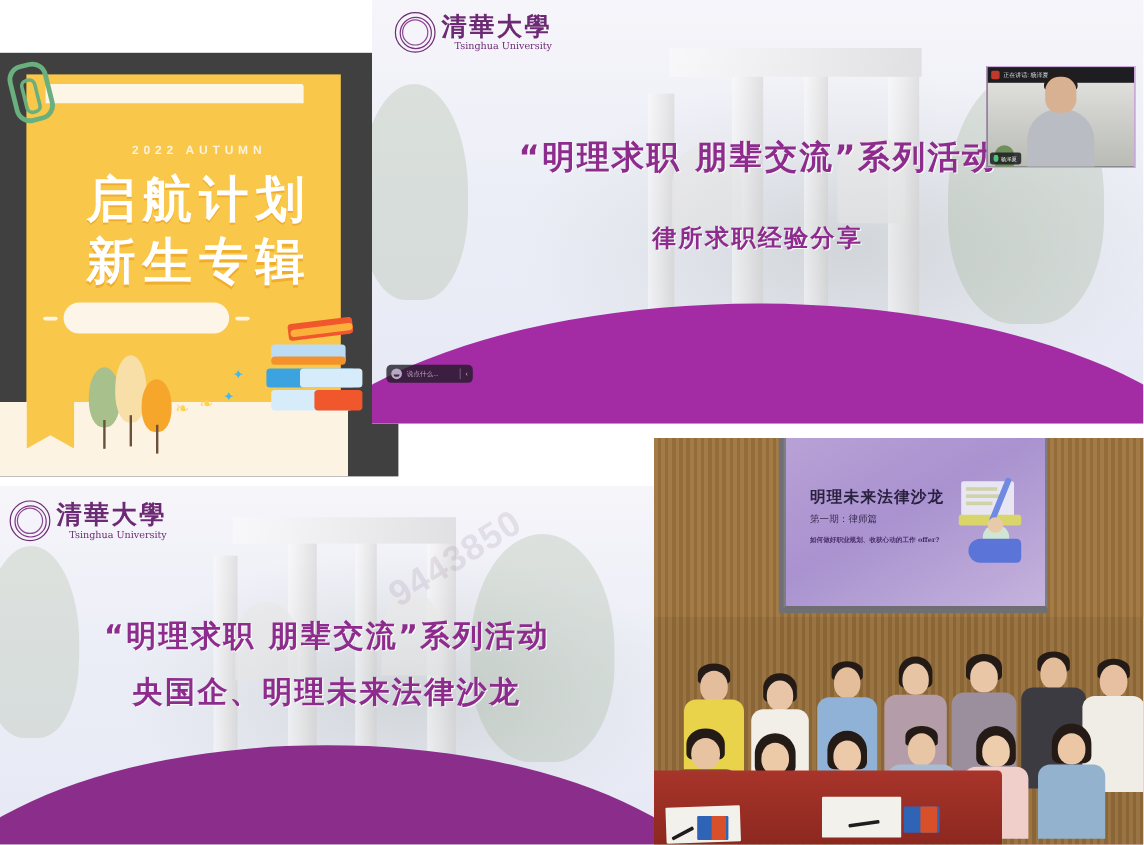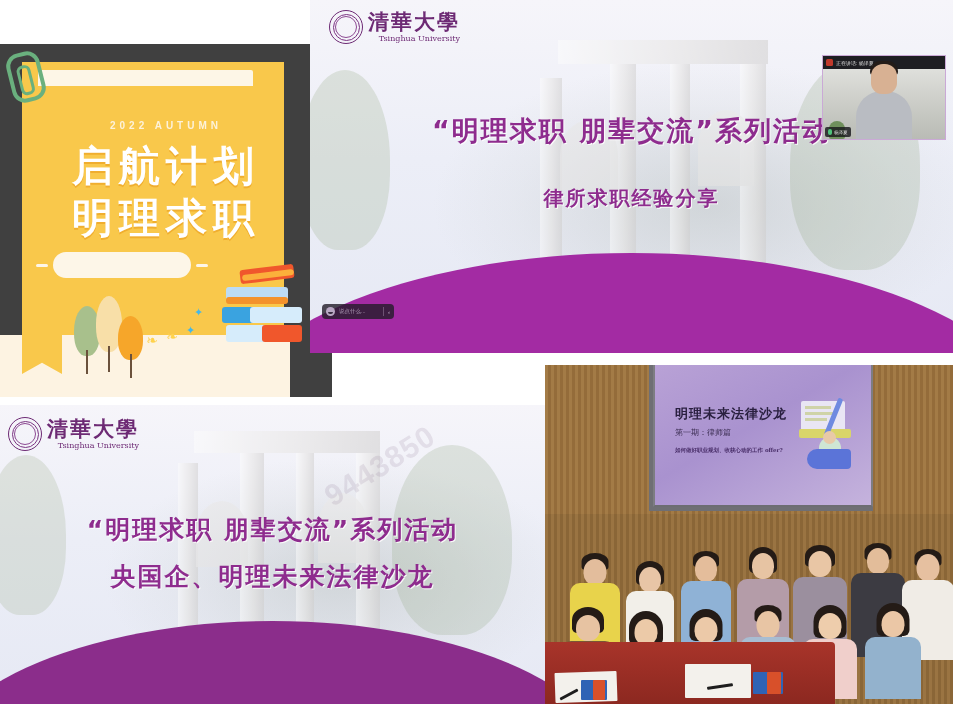--- a/index.html
+++ b/index.html
@@ -212,21 +212,21 @@
 <div class="stage">
 
   <div id="poster">
     <div class="card-shadow"></div>
     <div class="card"></div>
     <div class="card-top"></div>
     <div class="clip"></div>
 
     <div class="autumn">2022 AUTUMN</div>
     <div class="big1">启航计划</div>
-    <div class="big2">明理求职</div>
+    <div class="big2">新生专辑</div>
 
     <div class="pill"></div>
     <div class="dashL"></div>
     <div class="dashR"></div>
 
     <div class="ground"></div>
     <div class="ribbon"></div>
 
     <div class="tree" style="left:74px;top:262px;width:26px;height:66px;">
       <div class="crown" style="width:26px;height:50px;background:#a8c08c;border-radius:50% 50% 44% 44%;"></div>

